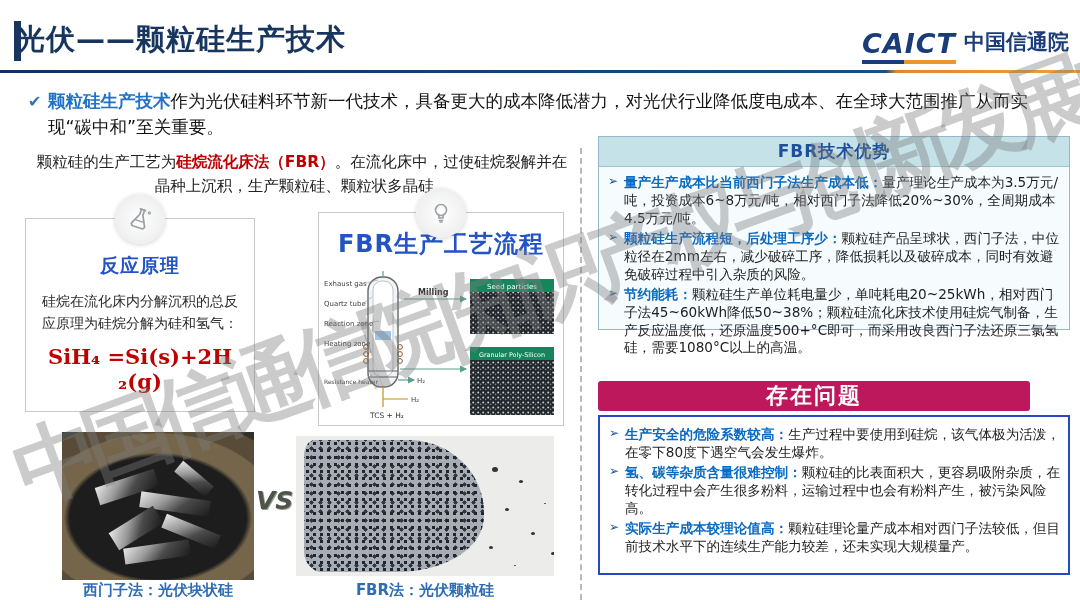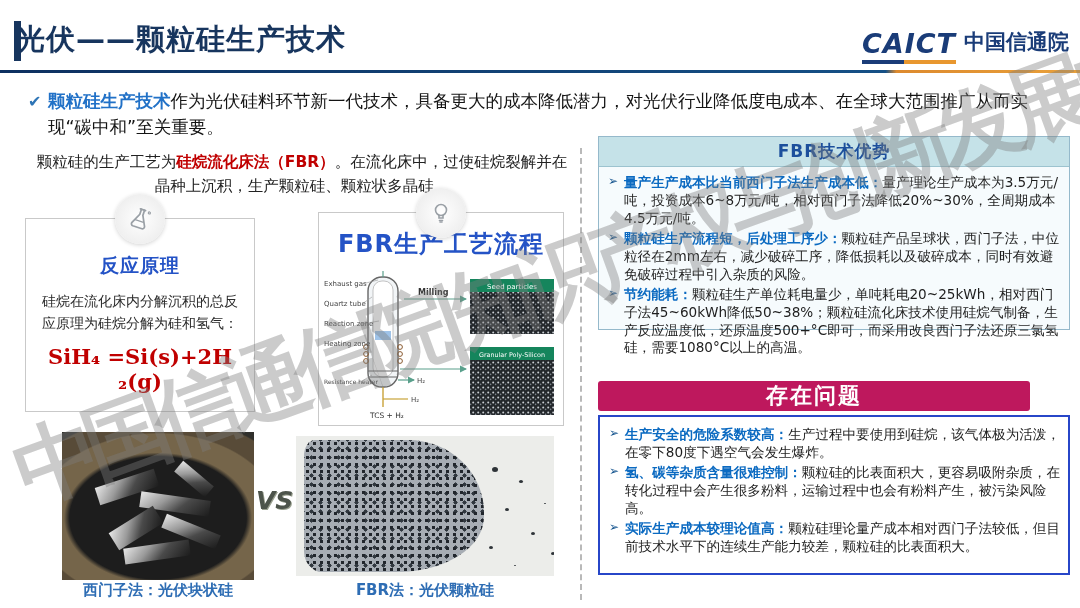--- a/index.html
+++ b/index.html
@@ -218,18 +218,18 @@
       <div class="bullet"><span class="arr">➢</span><span class="lead">量产生产成本比当前西门子法生产成本低：</span><span>量产理论生产成本为3.5万元/吨，投资成本6~8万元/吨，相对西门子法降低20%~30%，全周期成本4.5万元/吨。</span></div>
       <div class="bullet"><span class="arr">➢</span><span class="lead">颗粒硅生产流程短，后处理工序少：</span><span>颗粒硅产品呈球状，西门子法，中位粒径在2mm左右，减少破碎工序，降低损耗以及破碎成本，同时有效避免破碎过程中引入杂质的风险。</span></div>
       <div class="bullet"><span class="arr">➢</span><span class="lead">节约能耗：</span><span>颗粒硅生产单位耗电量少，单吨耗电20~25kWh，相对西门子法45~60kWh降低50~38%；颗粒硅流化床技术使用硅烷气制备，生产反应温度低，还原温度500+°C即可，而采用改良西门子法还原三氯氢硅，需要1080°C以上的高温。</span></div>
     </div>
   </div>
 
   <div class="prob-hd">存在问题</div>
   <div class="prob-body">
     <div class="bullet"><span class="arr">➢</span><span class="lead">生产安全的危险系数较高：</span><span>生产过程中要使用到硅烷，该气体极为活泼，在零下80度下遇空气会发生爆炸。</span></div>
     <div class="bullet"><span class="arr">➢</span><span class="lead">氢、碳等杂质含量很难控制：</span><span>颗粒硅的比表面积大，更容易吸附杂质，在转化过程中会产生很多粉料，运输过程中也会有粉料产生，被污染风险高。</span></div>
-    <div class="bullet"><span class="arr">➢</span><span class="lead">实际生产成本较理论值高：</span><span>颗粒硅理论量产成本相对西门子法较低，但目前技术水平下的连续生产能力较差，颗粒硅的比表面积大。</span></div>
+    <div class="bullet"><span class="arr">➢</span><span class="lead">实际生产成本较理论值高：</span><span>颗粒硅理论量产成本相对西门子法较低，但目前技术水平下的连续生产能力较差，还未实现大规模量产。</span></div>
   </div>
 
   <div class="watermark">中国信通信院|知识产权与创新发展中心</div>
 
 </div>
 
 </body></html>

